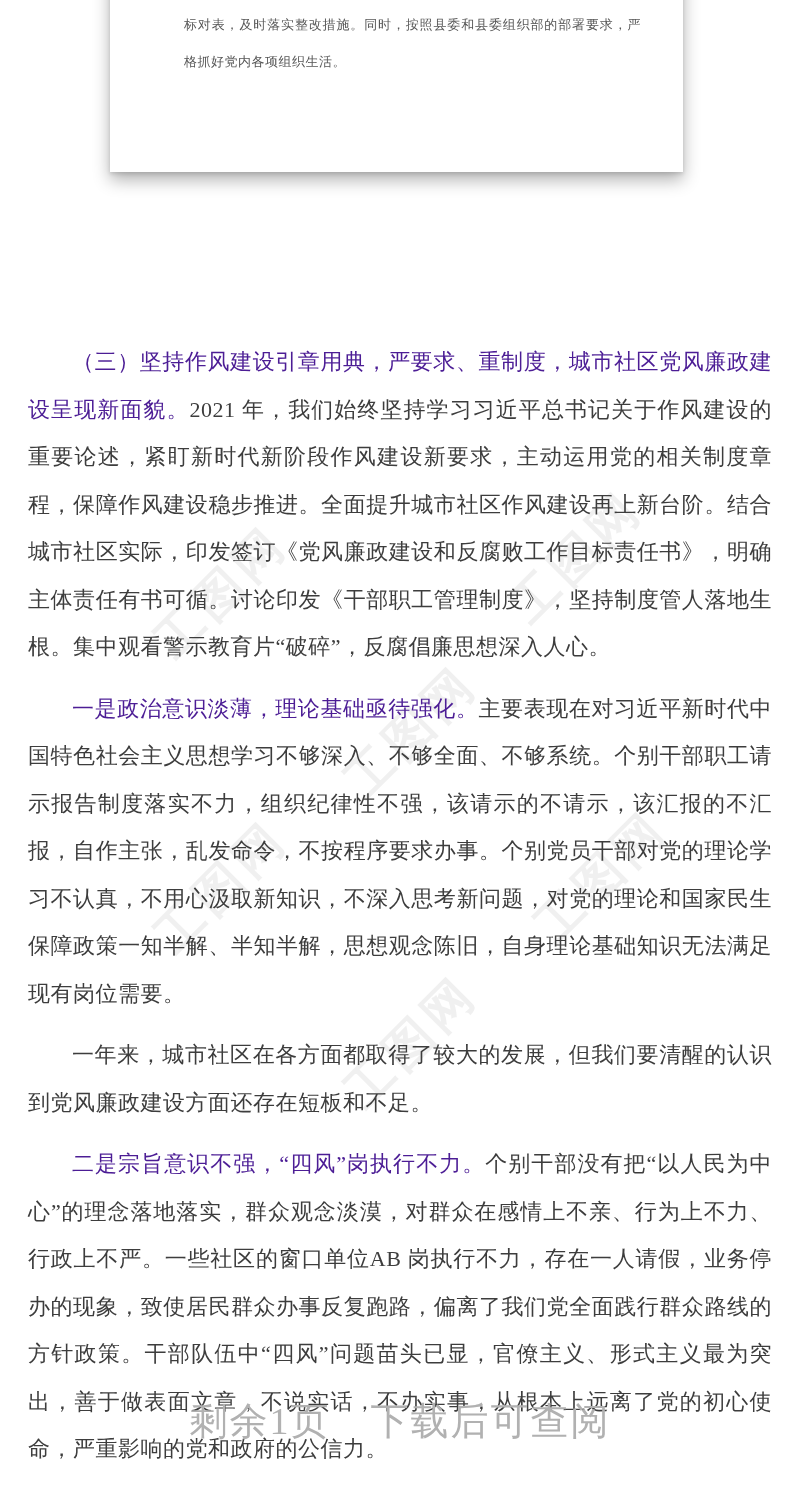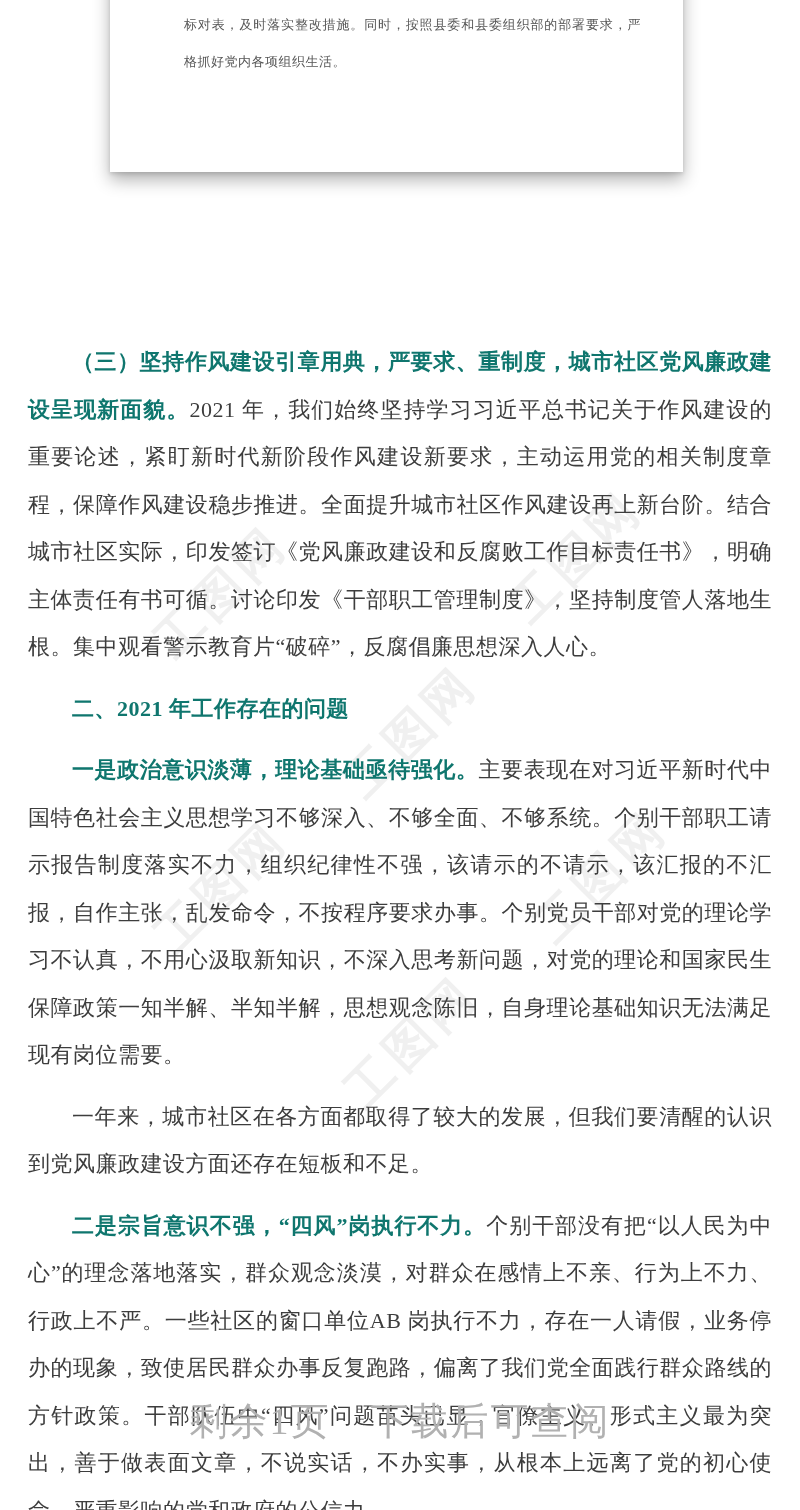--- a/index.html
+++ b/index.html
@@ -62,22 +62,22 @@
   .para {
     margin: 0 0 14px 0;
     text-indent: 2em;
     font-size: 22px;
     line-height: 47.5px;
     color: #3d3d3d;
     text-align: justify;
     letter-spacing: 0.5px;
   }
   .para .lead {
-    font-weight: bold;
-    color: #0f766e;
+    font-weight: normal;
+    color: #4c1d95;
   }
 
   
   .remaining-bar {
     position: absolute;
     left: 0;
     top: 1396px;
     width: 800px;
     display: flex;
     justify-content: center;
@@ -102,21 +102,20 @@
 <div class="watermark" style="left:520px; top:845px;">工图网</div>
 <div class="watermark" style="left:330px; top:1010px;">工图网</div>
 
 <div class="page-card-top">
   <div class="fragment-text">标对表，及时落实整改措施。同时，按照县委和县委组织部的部署要求，严格抓好党内各项组织生活。</div>
 </div>
 
 <div class="document-body">
   <p class="para"><b class="lead">（三）坚持作风建设引章用典，严要求、重制度，城市社区党风廉政建设呈现新面貌。</b><span class="body-text">2021 年，我们始终坚持学习习近平总书记关于作风建设的重要论述，紧盯新时代新阶段作风建设新要求，主动运用党的相关制度章程，保障作风建设稳步推进。全面提升城市社区作风建设再上新台阶。结合城市社区实际，印发签订《党风廉政建设和反腐败工作目标责任书》，明确主体责任有书可循。讨论印发《干部职工管理制度》，坚持制度管人落地生根。集中观看警示教育片“破碎”，反腐倡廉思想深入人心。</span></p>
 
-  <p class="para"><b class="lead">二、2021 年工作存在的问题</b><span class="body-text"></span></p>
 
   <p class="para"><b class="lead">一是政治意识淡薄，理论基础亟待强化。</b><span class="body-text">主要表现在对习近平新时代中国特色社会主义思想学习不够深入、不够全面、不够系统。个别干部职工请示报告制度落实不力，组织纪律性不强，该请示的不请示，该汇报的不汇报，自作主张，乱发命令，不按程序要求办事。个别党员干部对党的理论学习不认真，不用心汲取新知识，不深入思考新问题，对党的理论和国家民生保障政策一知半解、半知半解，思想观念陈旧，自身理论基础知识无法满足现有岗位需要。</span></p>
 
   <p class="para"><b class="lead"></b><span class="body-text">一年来，城市社区在各方面都取得了较大的发展，但我们要清醒的认识到党风廉政建设方面还存在短板和不足。</span></p>
 
   <p class="para"><b class="lead">二是宗旨意识不强，“四风”岗执行不力。</b><span class="body-text">个别干部没有把“以人民为中心”的理念落地落实，群众观念淡漠，对群众在感情上不亲、行为上不力、行政上不严。一些社区的窗口单位AB 岗执行不力，存在一人请假，业务停办的现象，致使居民群众办事反复跑路，偏离了我们党全面践行群众路线的方针政策。干部队伍中“四风”问题苗头已显，官僚主义、形式主义最为突出，善于做表面文章，不说实话，不办实事，从根本上远离了党的初心使命，严重影响的党和政府的公信力。</span></p>
 </div>
 
 <div class="remaining-bar">
   <span>剩余1页</span>

